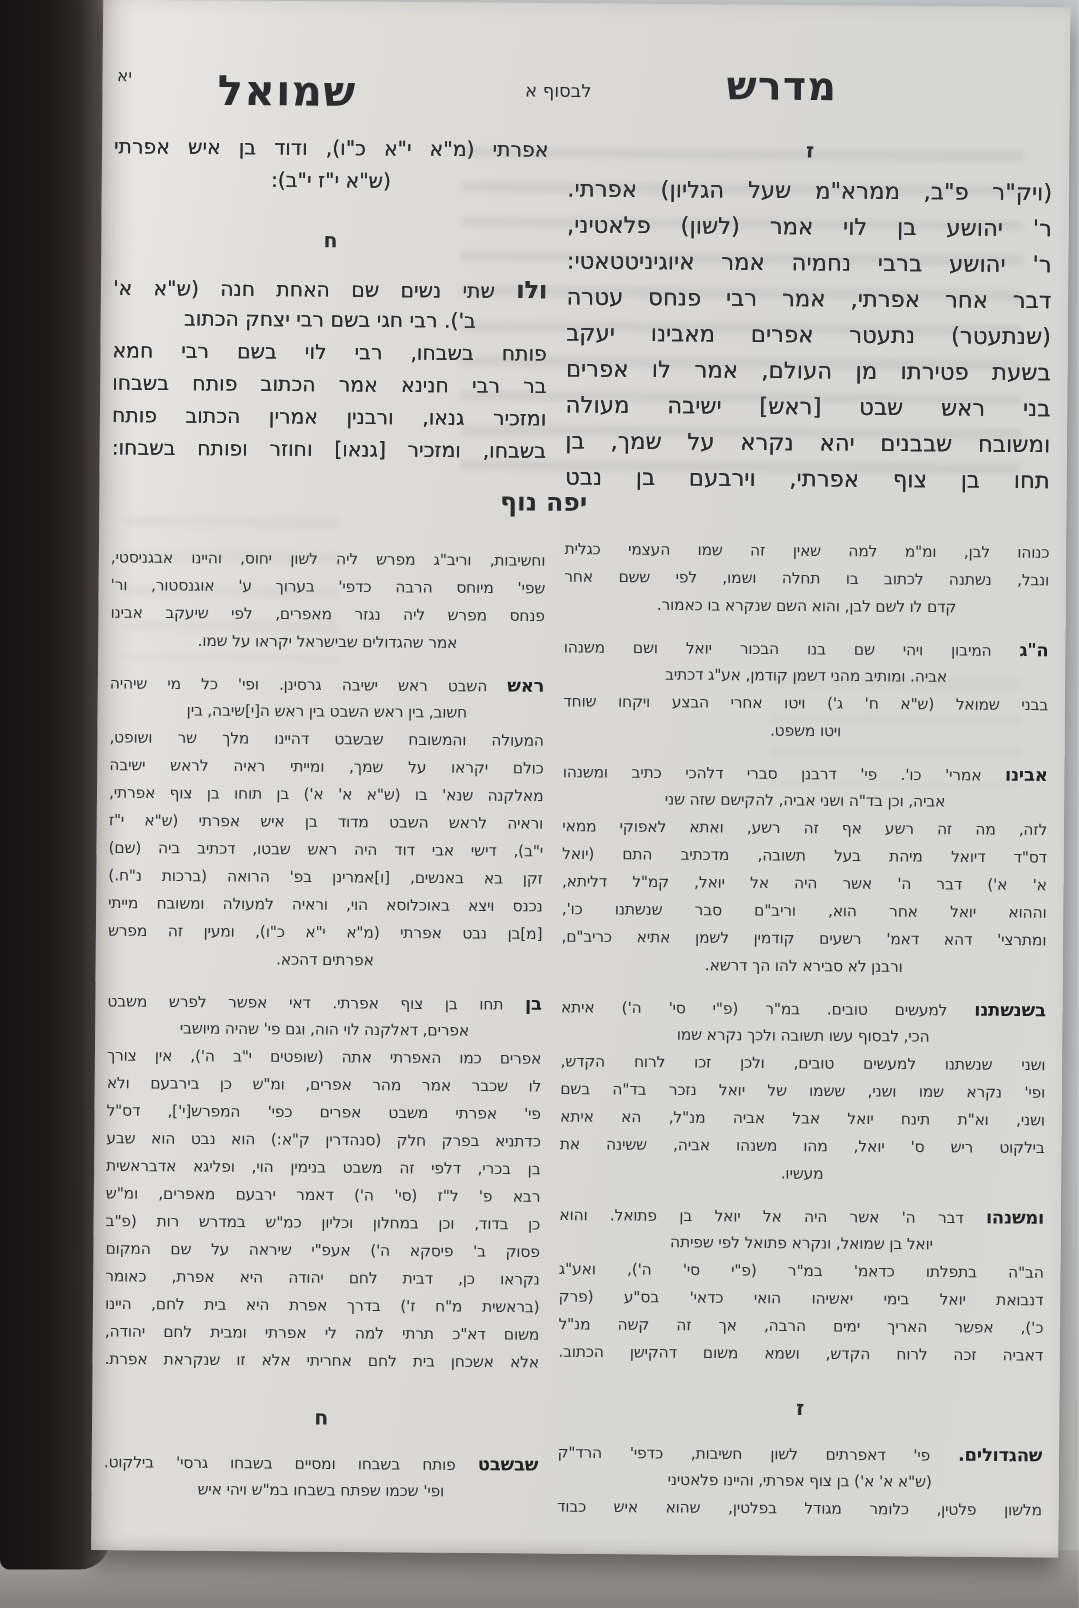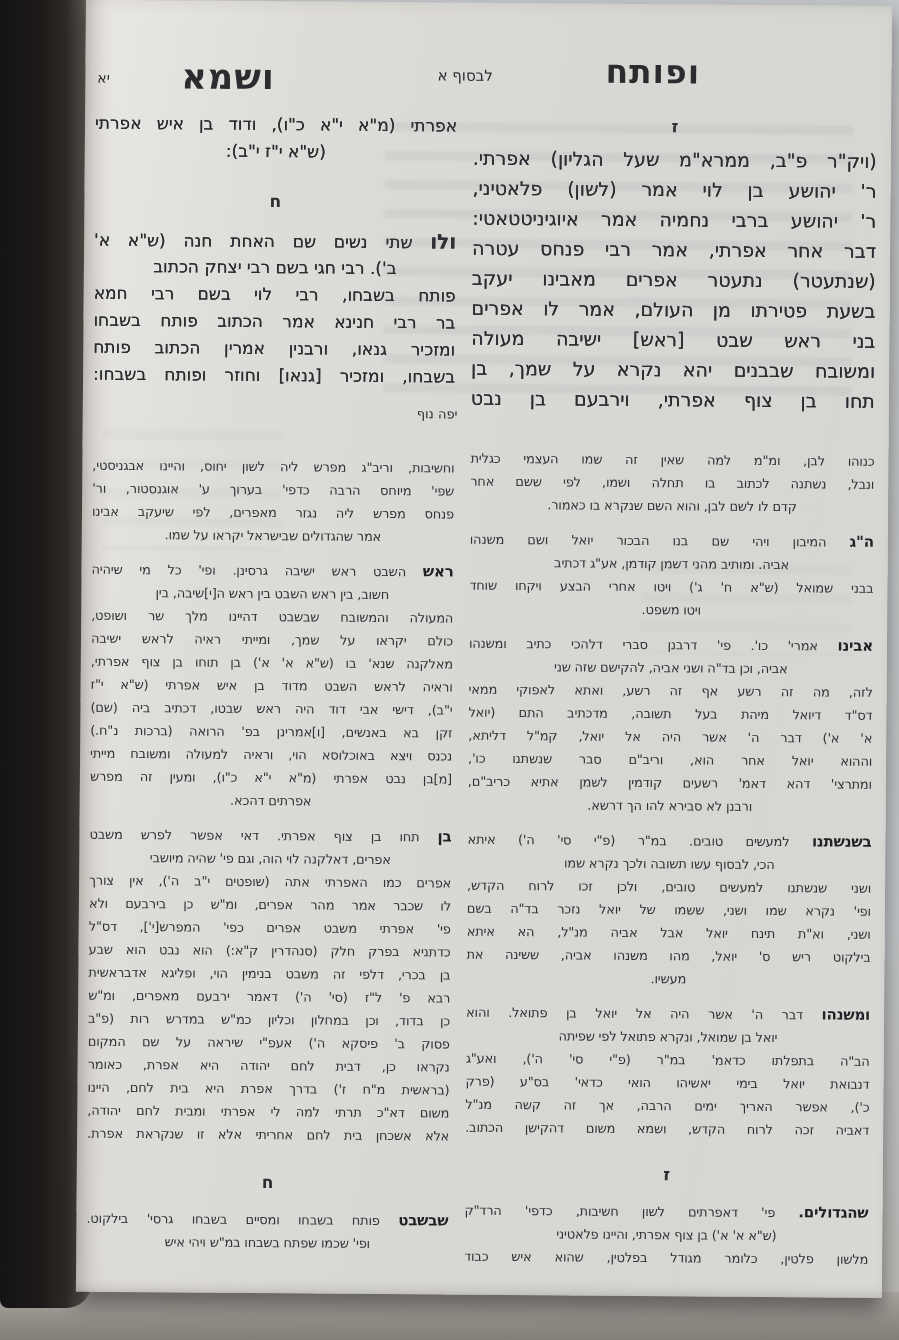--- a/index.html
+++ b/index.html
@@ -26,21 +26,21 @@
     background:repeating-linear-gradient(180deg,rgba(105,105,115,.09) 0 9px,rgba(0,0,0,0) 9px 29px);
     filter:blur(1.6px);}
   .bleed.b1{left:300px;top:120px;width:468px;height:285px;}
   .bleed.b2{left:20px;top:430px;width:180px;height:120px;opacity:.5;}
   .bleed.b3{left:560px;top:560px;width:210px;height:90px;opacity:.45;}
 
   .header{position:relative;height:48px;margin-top:48px;}
   .h-madrash{position:absolute;left:520px;top:0;font-size:33px;font-weight:bold;letter-spacing:1px;}
   .h-parsha{position:absolute;left:352px;top:16px;font-size:15px;}
   .h-shmuel{position:absolute;left:96px;top:8px;font-size:35px;font-weight:bold;letter-spacing:1px;}
-  .h-pagenum{position:absolute;left:12px;top:22px;font-size:14px;}
+  .h-pagenum{position:absolute;left:12px;top:8px;font-size:14px;}
 
   .cols{display:flex;gap:16px;padding:14px 14px 0 10px;}
   .col-right{width:404px;}
   .col-left{width:362px;}
 
   .siman{text-align:center;font-weight:bold;font-size:17px;margin:2px 0 8px;}
   .siman.mid{margin:24px 0 16px;}
   .siman.het{margin:26px 0 16px;}
 
   .main .ln{font-size:19px;line-height:30px;height:30px;overflow:hidden;
@@ -49,37 +49,37 @@
   .main b{font-size:1.18em;}
 
   .commentary{margin-top:34px;}
   .col-left .p-first{margin-top:66px;}
   .cpar{margin-bottom:12px;}
   .cpar .ln{font-size:13px;line-height:23px;height:23px;overflow:hidden;
     letter-spacing:-.2px;text-align:justify;text-align-last:justify;color:#313136;}
   .cpar b{font-size:15px;color:#222226;}
   .ln.c{text-align:center !important;text-align-last:center !important;}
 
-  .yafe-nof{position:absolute;left:334px;top:404px;font-weight:normal;font-size:13px;}
+  .yafe-nof{position:absolute;left:334px;top:404px;font-weight:bold;font-size:21px;}
 </style>
 </head>
 <body>
 
 <div class="floor"></div>
 <div class="binding"></div>
 
 <div class="page">
   <div class="bleed b1"></div>
   <div class="bleed b2"></div>
   <div class="bleed b3"></div>
 
   <div class="header">
-    <div class="h-madrash">ופותח</div>
+    <div class="h-madrash">מדרש</div>
     <div class="h-parsha">לבסוף א</div>
-    <div class="h-shmuel">ושמא</div>
+    <div class="h-shmuel">שמואל</div>
     <div class="h-pagenum">יא</div>
   </div>
 
   <div class="yafe-nof">יפה נוף</div>
 
   <div class="cols">
 
     <div class="col col-right">
       <div class="siman">ז</div>
       <div class="main">

